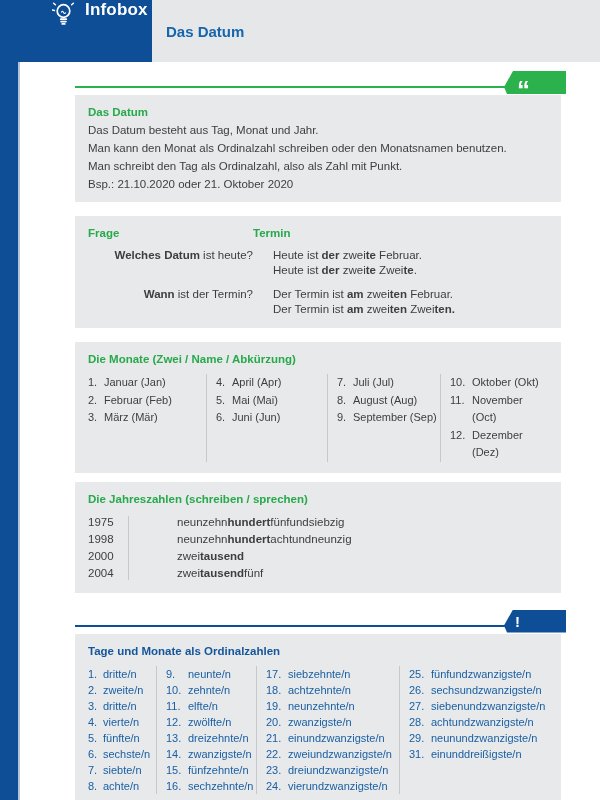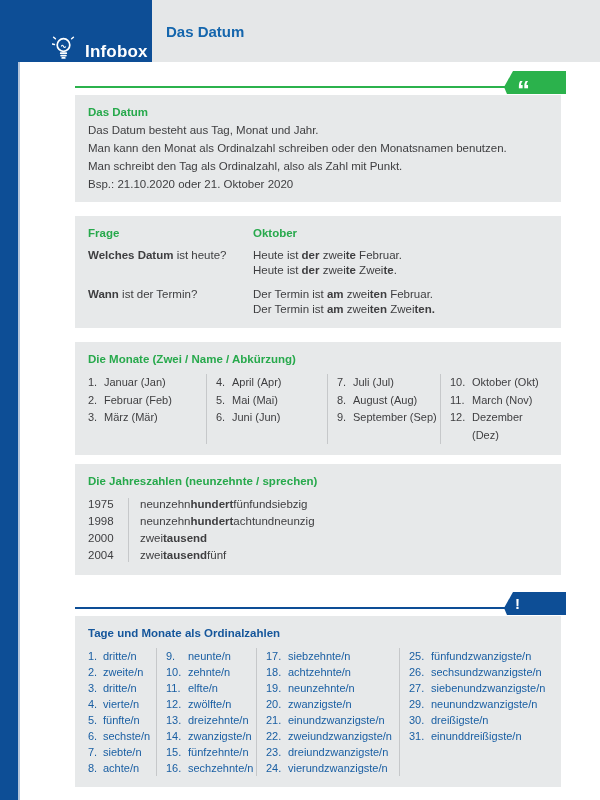--- a/index.html
+++ b/index.html
@@ -23,21 +23,21 @@
     color:var(--ink);
   }
   .side-bar{
     position:absolute;left:0;top:0;width:20px;height:800px;
     background:var(--blue);
     border-right:2px solid #b3c4da;
   }
   header{position:relative;display:flex;height:62px;z-index:2;}
   .badge{
     width:152px;background:var(--blue);
-    display:flex;align-items:flex-end;gap:10px;padding-left:52px;
+    display:flex;align-items:flex-start;gap:10px;padding-left:52px;
   }
   .bulb{display:flex;align-items:center;}
   .badge-label{color:#ffffff;font-weight:bold;font-size:17px;letter-spacing:.2px;}
   .title-strip{flex:1;background:var(--gray-strip);display:flex;align-items:center;padding-left:14px;}
   .page-title{color:var(--title-blue);font-weight:bold;font-size:15px;}
 
   .content{position:absolute;left:75px;top:62px;width:486px;}
 
   .gray-box{background:var(--gray-box);padding:10px 14px 11px 13px;}
   .box-heading{font-weight:bold;font-size:11.5px;line-height:14px;}
@@ -62,42 +62,42 @@
   .quote-glyph{font-size:26px;line-height:0;padding-left:13px;position:relative;top:7px;}
   .bang-glyph{font-size:15px;padding-left:11px;}
 
   .para{font-size:11.5px;line-height:14px;margin-top:4px;color:var(--ink);}
 
   section.plain{margin-top:14px;}
   section.plain.tight{margin-top:9px;}
 
   .qa-grid{display:grid;grid-template-columns:165px 1fr;row-gap:9px;font-size:11.5px;}
   .qa-grid .box-heading{margin-bottom:-1px;}
-  .qa-q{line-height:15px;}
-  .qa-line{line-height:15px;}
+  .qa-q{line-height:15px;text-align:right;}
+  .qa-line{line-height:15px;margin-left:20px;}
 
   .col-grid{display:grid;margin-top:8px;font-size:11px;}
   .months-grid{grid-template-columns:118px 121px 113px 1fr;}
   .ordinals-grid{grid-template-columns:68px 100px 143px 1fr;}
   .col-grid .col + .col{border-left:1px solid var(--divider);padding-left:9px;}
   .item{display:flex;}
   .months-grid .item{line-height:17.5px;}
   .ordinals-grid .item{line-height:16px;}
   .num{flex:0 0 auto;display:inline-block;}
   .months-grid .col .num{width:16px;}
   .months-grid .col:last-child .num{width:22px;}
   .ordinals-grid .col:first-child .num{width:15px;}
   .ordinals-grid .col .num{width:22px;}
   .ordinals-grid{color:var(--blue-text);}
 
   .years-list{position:relative;margin-top:8px;font-size:11.5px;}
   .years-list::before{
     content:"";position:absolute;left:40px;top:2px;bottom:2px;width:1px;background:var(--divider);
   }
-  .year-row{display:flex;line-height:17px;}
+  .year-row{display:flex;line-height:17px;gap:37px;}
   .year-num{width:52px;flex:0 0 auto;}
 </style>
 </head>
 <body>
 
 <div class="side-bar"></div>
 
 <header>
   <div class="badge">
     <span class="bulb">
@@ -138,21 +138,21 @@
           <div class="para">Man schreibt den Tag als Ordinalzahl, also als Zahl mit Punkt.</div>
           <div class="para">Bsp.: 21.10.2020 oder 21. Oktober 2020</div>
         </div>
     </div>
   </section>
 
   <section class="plain">
     <div class="gray-box">
       <div class="qa-grid">
         <div class="box-heading green-text">Frage</div>
-        <div class="box-heading green-text">Oktober</div>
+        <div class="box-heading green-text">Termin</div>
       <div class="qa-q"><b>Welches Datum</b> ist heute?</div>
           <div class="qa-a">
             <div class="qa-line">Heute ist <b>der</b> zwei<b>te</b> Februar.</div>
             <div class="qa-line">Heute ist <b>der</b> zwei<b>te</b> Zwei<b>te</b>.</div>
           </div>
           <div class="qa-q"><b>Wann</b> ist der Termin?</div>
           <div class="qa-a">
             <div class="qa-line">Der Termin ist <b>am</b> zwei<b>ten</b> Februar.</div>
             <div class="qa-line">Der Termin ist <b>am</b> zwei<b>ten</b> Zwei<b>ten.</b></div>
           </div>
@@ -206,34 +206,34 @@
               <span class="txt">September (Sep)</span>
             </div>
           </div>
           <div class="col">
             <div class="item">
               <span class="num">10.</span>
               <span class="txt">Oktober (Okt)</span>
             </div>
             <div class="item">
               <span class="num">11.</span>
-              <span class="txt">March (Nov)</span>
+              <span class="txt">November (Oct)</span>
             </div>
             <div class="item">
               <span class="num">12.</span>
               <span class="txt">Dezember (Dez)</span>
             </div>
           </div>
         </div>
     </div>
   </section>
 
   <section class="plain tight">
     <div class="gray-box">
-      <div class="box-heading green-text">Die Jahreszahlen (neunzehnte / sprechen)</div>
+      <div class="box-heading green-text">Die Jahreszahlen (schreiben / sprechen)</div>
       <div class="years-list">
           <div class="year-row">
             <span class="year-num">1975</span>
             <span class="year-text">neunzehn<b>hundert</b>fünfundsiebzig</span>
           </div>
           <div class="year-row">
             <span class="year-num">1998</span>
             <span class="year-text">neunzehn<b>hundert</b>achtundneunzig</span>
           </div>
           <div class="year-row">
@@ -365,28 +365,28 @@
             </div>
             <div class="item">
               <span class="num">26.</span>
               <span class="txt">sechsundzwanzigste/n</span>
             </div>
             <div class="item">
               <span class="num">27.</span>
               <span class="txt">siebenundzwanzigste/n</span>
             </div>
             <div class="item">
+              <span class="num">28.</span>
+              <span class="txt">achtundzwanzigste/n</span>
+            </div>
+            <div class="item">
               <span class="num">29.</span>
               <span class="txt">neunundzwanzigste/n</span>
             </div>
             <div class="item">
-              <span class="num">30.</span>
-              <span class="txt">dreißigste/n</span>
-            </div>
-            <div class="item">
               <span class="num">31.</span>
               <span class="txt">einunddreißigste/n</span>
             </div>
           </div>
         </div>
     </div>
   </section>
 
 </main>
 

